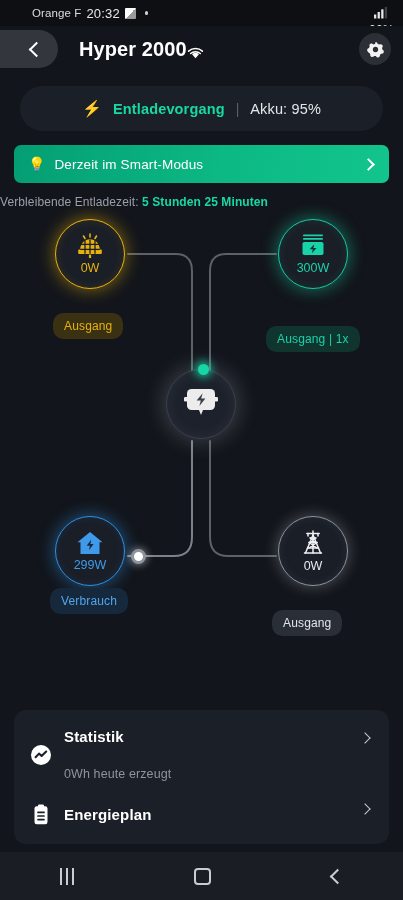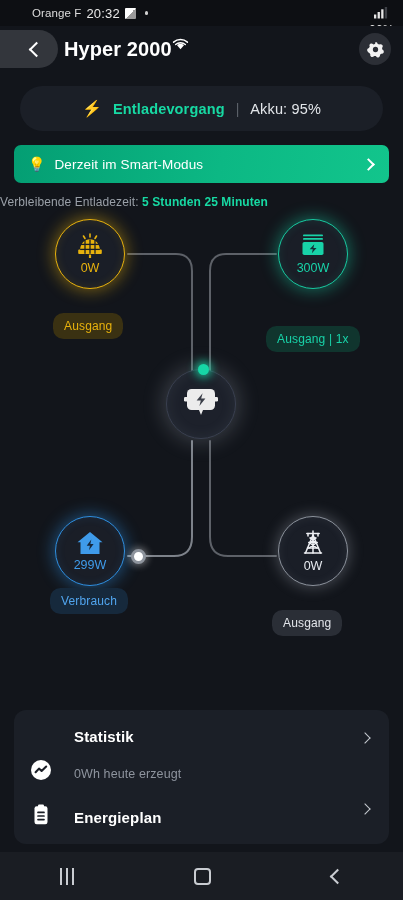--- a/index.html
+++ b/index.html
@@ -44,22 +44,22 @@
     position:absolute; left:-26px; top:4px;
     width:84px; height:38px;
     background:#33363c;
     border-radius:19px;
     display:flex; align-items:center; justify-content:flex-end;
     padding-right:16px;
   }
   .chev-l{ width:11px;height:11px;border-left:2.1px solid #fff;border-bottom:2.1px solid #fff;
            transform:rotate(45deg); display:block;}
   .h-title{
-    position:absolute; left:64px; top:50%; transform:translateY(-50%);
-    display:flex; align-items:flex-start; 
+    position:absolute; left:79px; top:50%; transform:translateY(-50%);
+    display:flex; align-items:flex-end; 
   }
   .h-title span.t{ font-size:20px; font-weight:700; letter-spacing:.1px; color:#fff;}
   .gearbtn{
     position:absolute; right:12px; top:50%; transform:translateY(-50%);
     width:32px;height:32px;border-radius:50%;
     background:#2c2f36; display:flex;align-items:center;justify-content:center;
   }
 
   
   .statuspill{
@@ -140,21 +140,21 @@
   .b-batt { left:266px; top:115px; background:#10352e; color:#18d2a8;}
   .b-home { left:50px; top:377px; background:#16293c; color:#51a5ee;}
   .b-grid { left:272px; top:399px; background:#2a2e36; color:#e2e5ea;}
 
   
   .listcard{
     position:absolute; left:14px; right:14px; top:710px;
     background:#1b1f27; border-radius:12px;
     padding:4px 0 10px 0;
   }
-  .row{ display:flex; align-items:flex-end; padding:14px 16px 4px 16px; position:relative;gap:10px;}
+  .row{ display:flex; align-items:center; padding:14px 16px 4px 16px; position:relative;}
   .row .rico{ width:22px;height:22px;flex:0 0 22px; margin-right:12px; margin-top:1px;
               display:flex;align-items:center;justify-content:center;}
   .row .rtxt{ flex:1;}
   .row .rtitle{ font-size:15px; font-weight:700; color:#fff; letter-spacing:.15px;}
   .row .rsub{ font-size:12.5px; color:#8e949e; margin-top:22px; letter-spacing:.1px;}
   .row .rchev{ position:absolute; right:20px; top:20px;
                width:8px;height:8px;border-top:1.8px solid #c6cad0;border-right:1.8px solid #c6cad0;
                transform:rotate(45deg);}
   .row-2{ padding-top:18px; padding-bottom:8px;}
 

